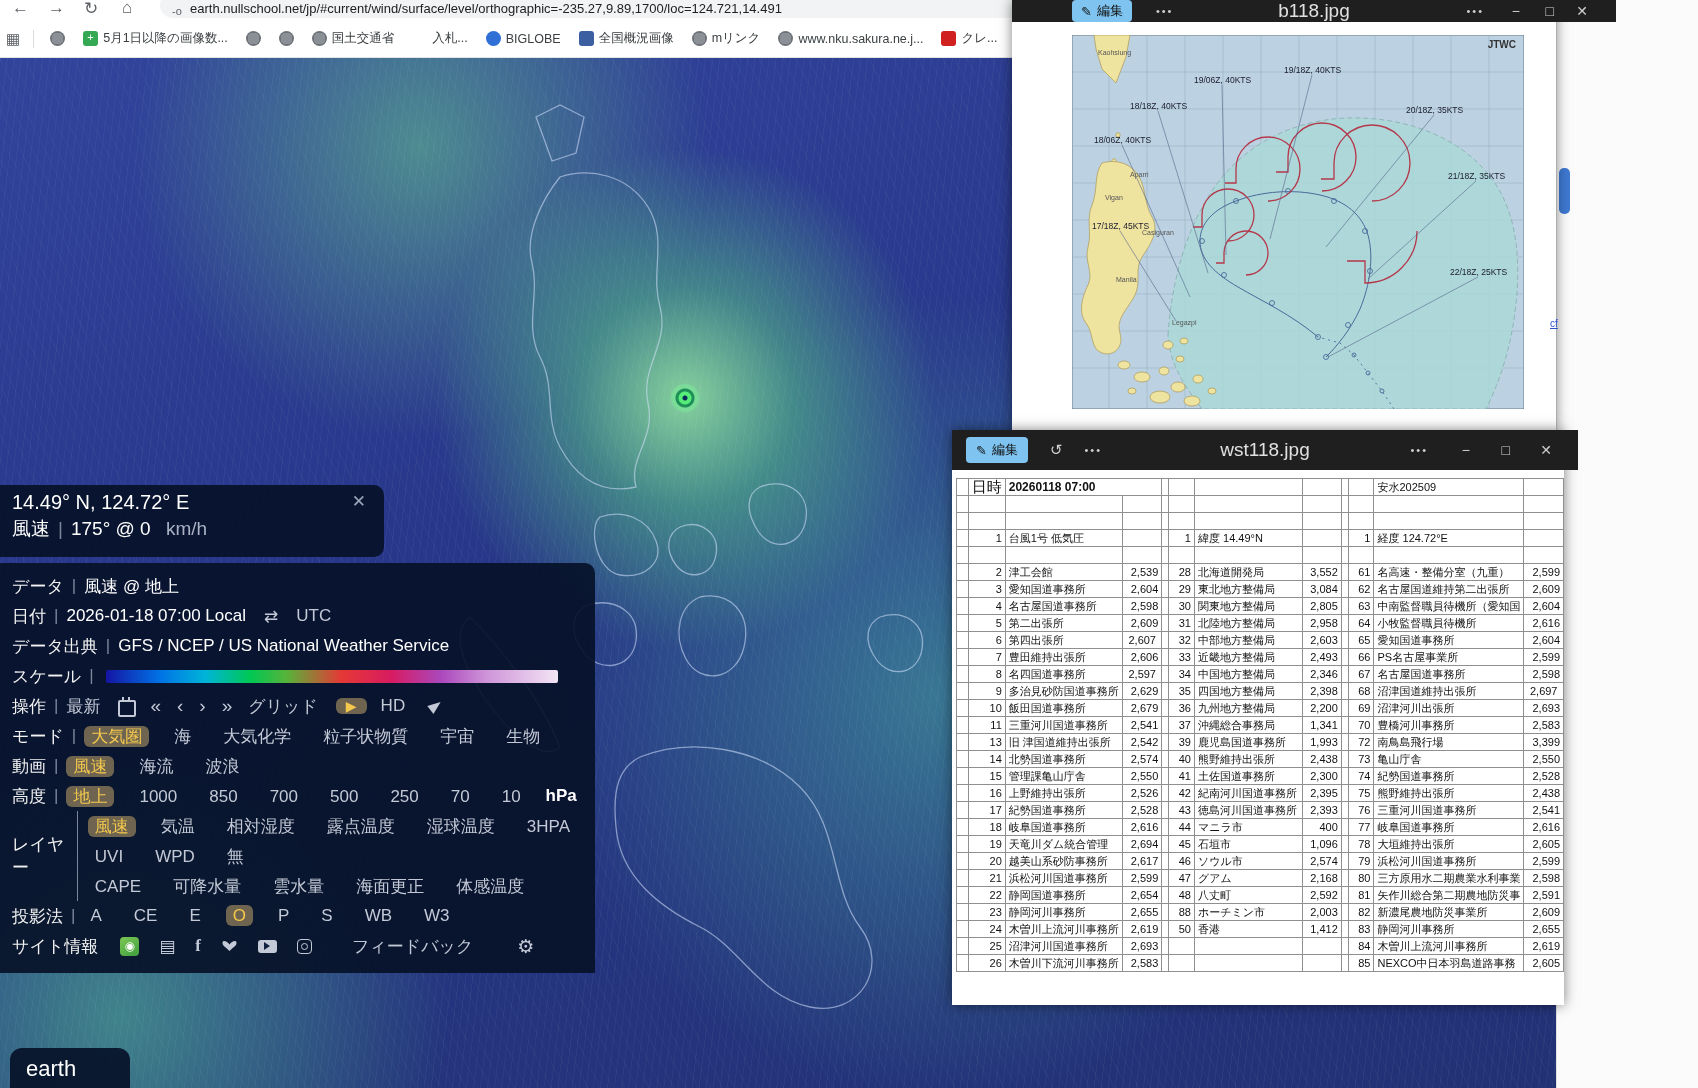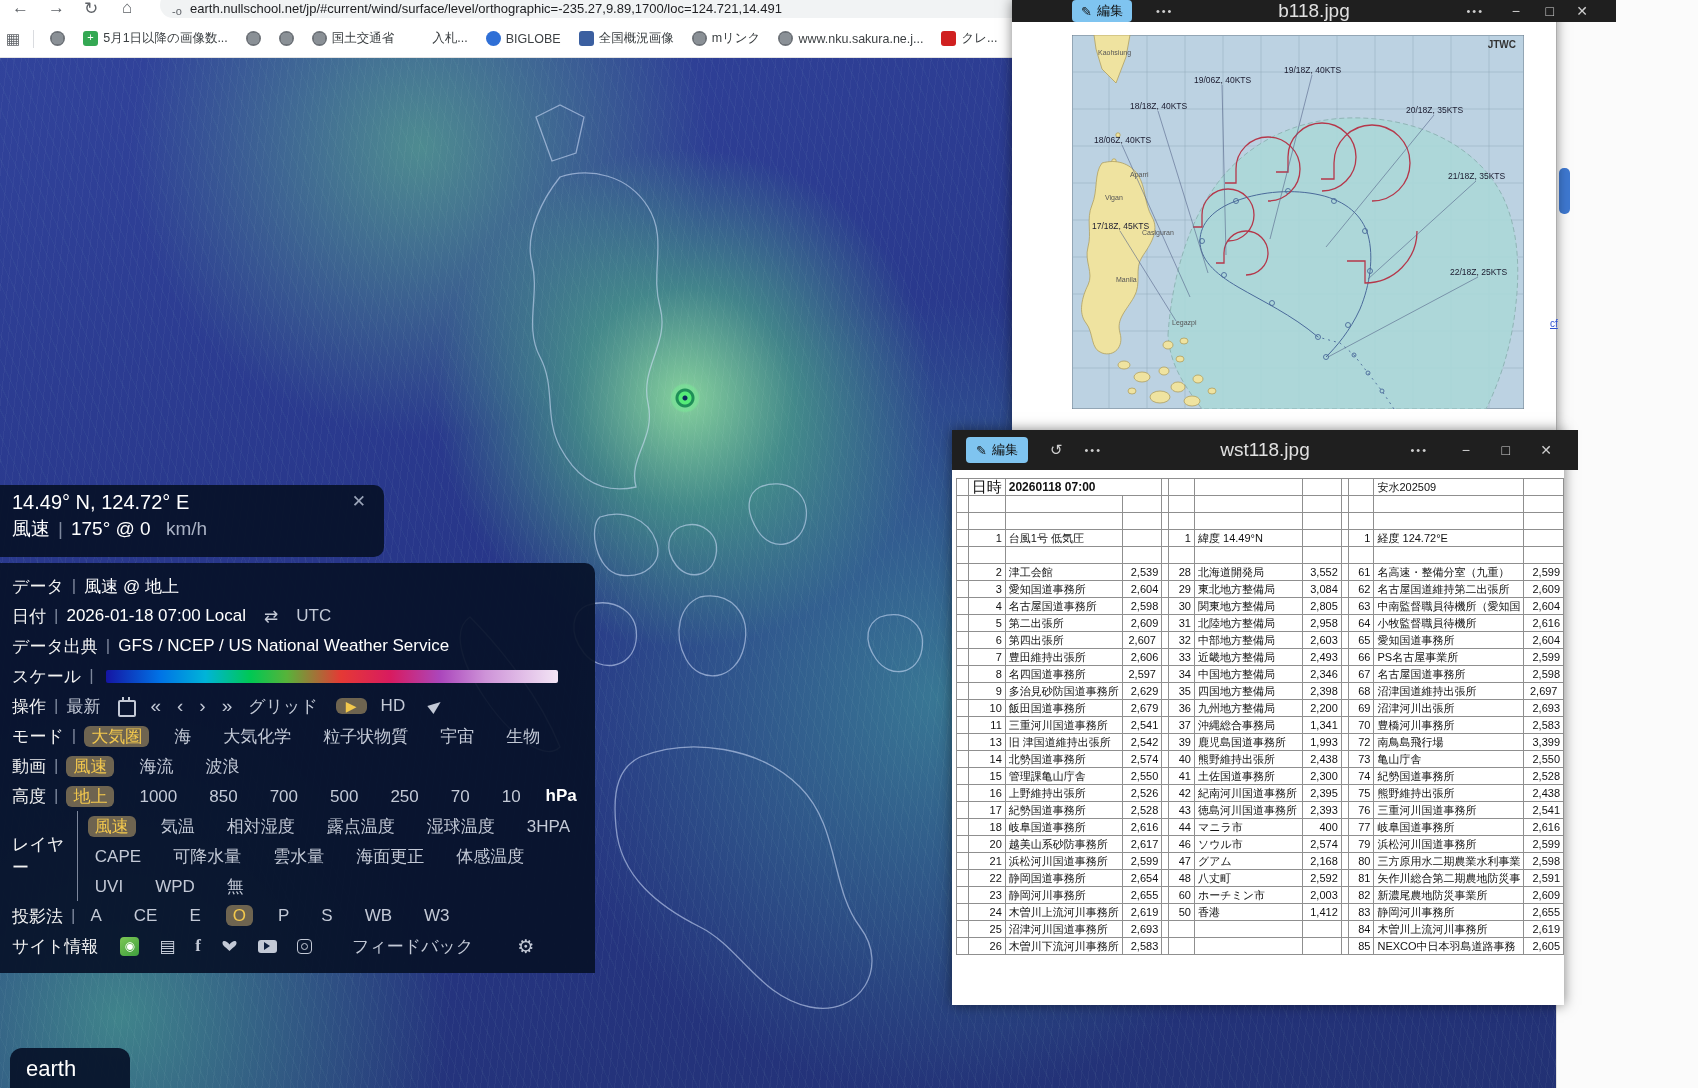--- a/index.html
+++ b/index.html
@@ -245,24 +245,24 @@
     <div id="layerblock">
       <div style="width:96px;display:flex;align-items:center;">
         <span class="plabel" style="margin-left:0">レイヤー</span>
       </div>
       <div class="tallbar"></div>
       <div id="layercol">
         <div class="prow">
             <span><span class="chip sel">風速</span><span class="chip">気温</span><span class="chip">相対湿度</span><span class="chip">露点温度</span><span class="chip">湿球温度</span><span class="chip">3HPA</span></span>
           </div>
         <div class="prow">
-            <span><span class="chip">CAPE</span><span class="chip">可降水量</span><span class="chip">雲水量</span><span class="chip">海面更正</span><span class="chip">体感温度</span></span>
+            <span><span class="chip">UVI</span><span class="chip">WPD</span><span class="chip">無</span></span>
           </div>
         <div class="prow">
-            <span><span class="chip">UVI</span><span class="chip">WPD</span><span class="chip">無</span></span>
+            <span><span class="chip">CAPE</span><span class="chip">可降水量</span><span class="chip">雲水量</span><span class="chip">海面更正</span><span class="chip">体感温度</span></span>
           </div>
       </div>
     </div>
     <div class="prow">
       <span class="plabel">投影法</span>
         <span class="gsep">|</span>
       <span id="projlist"><span class="chip">A</span><span class="chip">CE</span><span class="chip">E</span><span class="chip sel">O</span><span class="chip">P</span><span class="chip">S</span><span class="chip">WB</span><span class="chip">W3</span></span>
     </div>
     <div class="prow">
       <span class="plabel">サイト情報</span>
@@ -739,20 +739,34 @@
               <td class="no">44</td>
               <td class="name">マニラ市</td>
               <td class="km" style="text-align:right">400</td>
               <td></td>
               <td class="no">77</td>
               <td class="name">岐阜国道事務所</td>
               <td class="km" style="text-align:right">2,616</td>
             </tr>
             <tr>
               <td class="m"></td>
+              <td class="no">19</td>
+              <td class="name">天竜川ダム統合管理</td>
+              <td class="km" style="text-align:right">2,694</td>
+              <td></td>
+              <td class="no">45</td>
+              <td class="name">石垣市</td>
+              <td class="km" style="text-align:right">1,096</td>
+              <td></td>
+              <td class="no">78</td>
+              <td class="name">大垣維持出張所</td>
+              <td class="km" style="text-align:right">2,605</td>
+            </tr>
+            <tr>
+              <td class="m"></td>
               <td class="no">20</td>
               <td class="name">越美山系砂防事務所</td>
               <td class="km" style="text-align:right">2,617</td>
               <td></td>
               <td class="no">46</td>
               <td class="name">ソウル市</td>
               <td class="km" style="text-align:right">2,574</td>
               <td></td>
               <td class="no">79</td>
               <td class="name">浜松河川国道事務所</td>
@@ -785,21 +799,21 @@
               <td class="no">81</td>
               <td class="name">矢作川総合第二期農地防災事</td>
               <td class="km" style="text-align:right">2,591</td>
             </tr>
             <tr>
               <td class="m"></td>
               <td class="no">23</td>
               <td class="name">静岡河川事務所</td>
               <td class="km" style="text-align:right">2,655</td>
               <td></td>
-              <td class="no">60</td>
+              <td class="no">88</td>
               <td class="name">ホーチミン市</td>
               <td class="km" style="text-align:right">2,003</td>
               <td></td>
               <td class="no">82</td>
               <td class="name">新濃尾農地防災事業所</td>
               <td class="km" style="text-align:right">2,609</td>
             </tr>
             <tr>
               <td class="m"></td>
               <td class="no">24</td>

